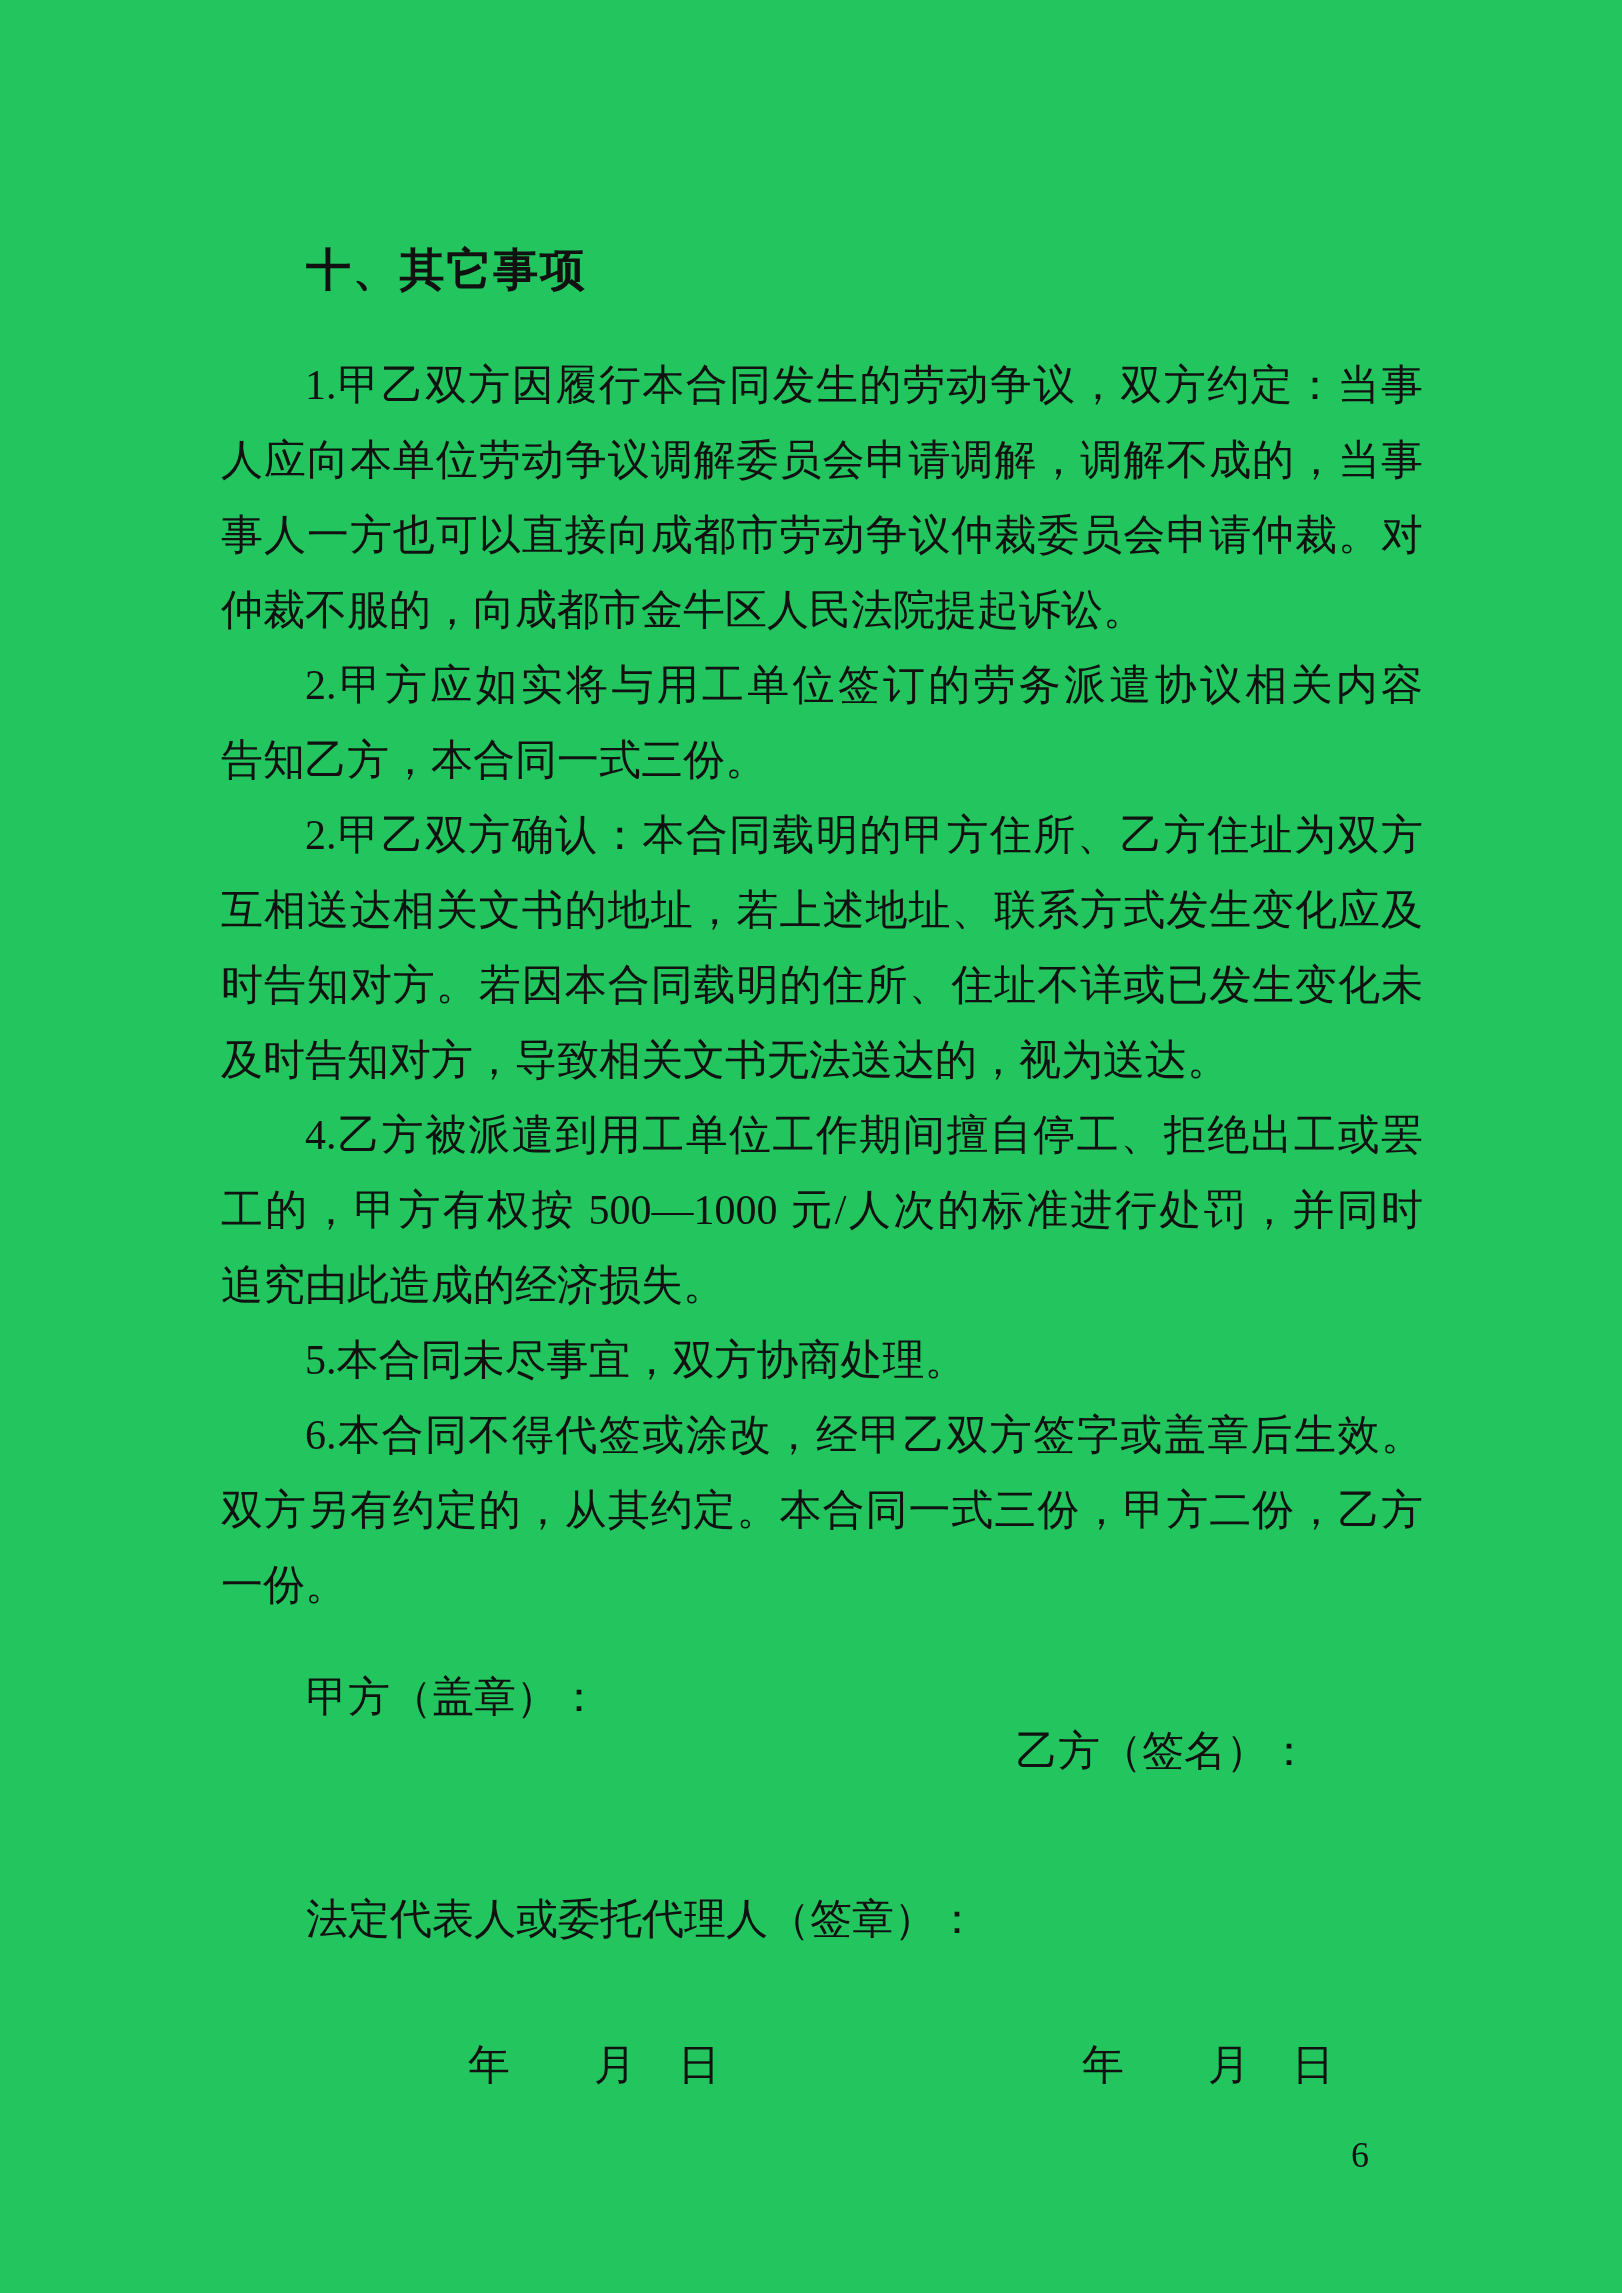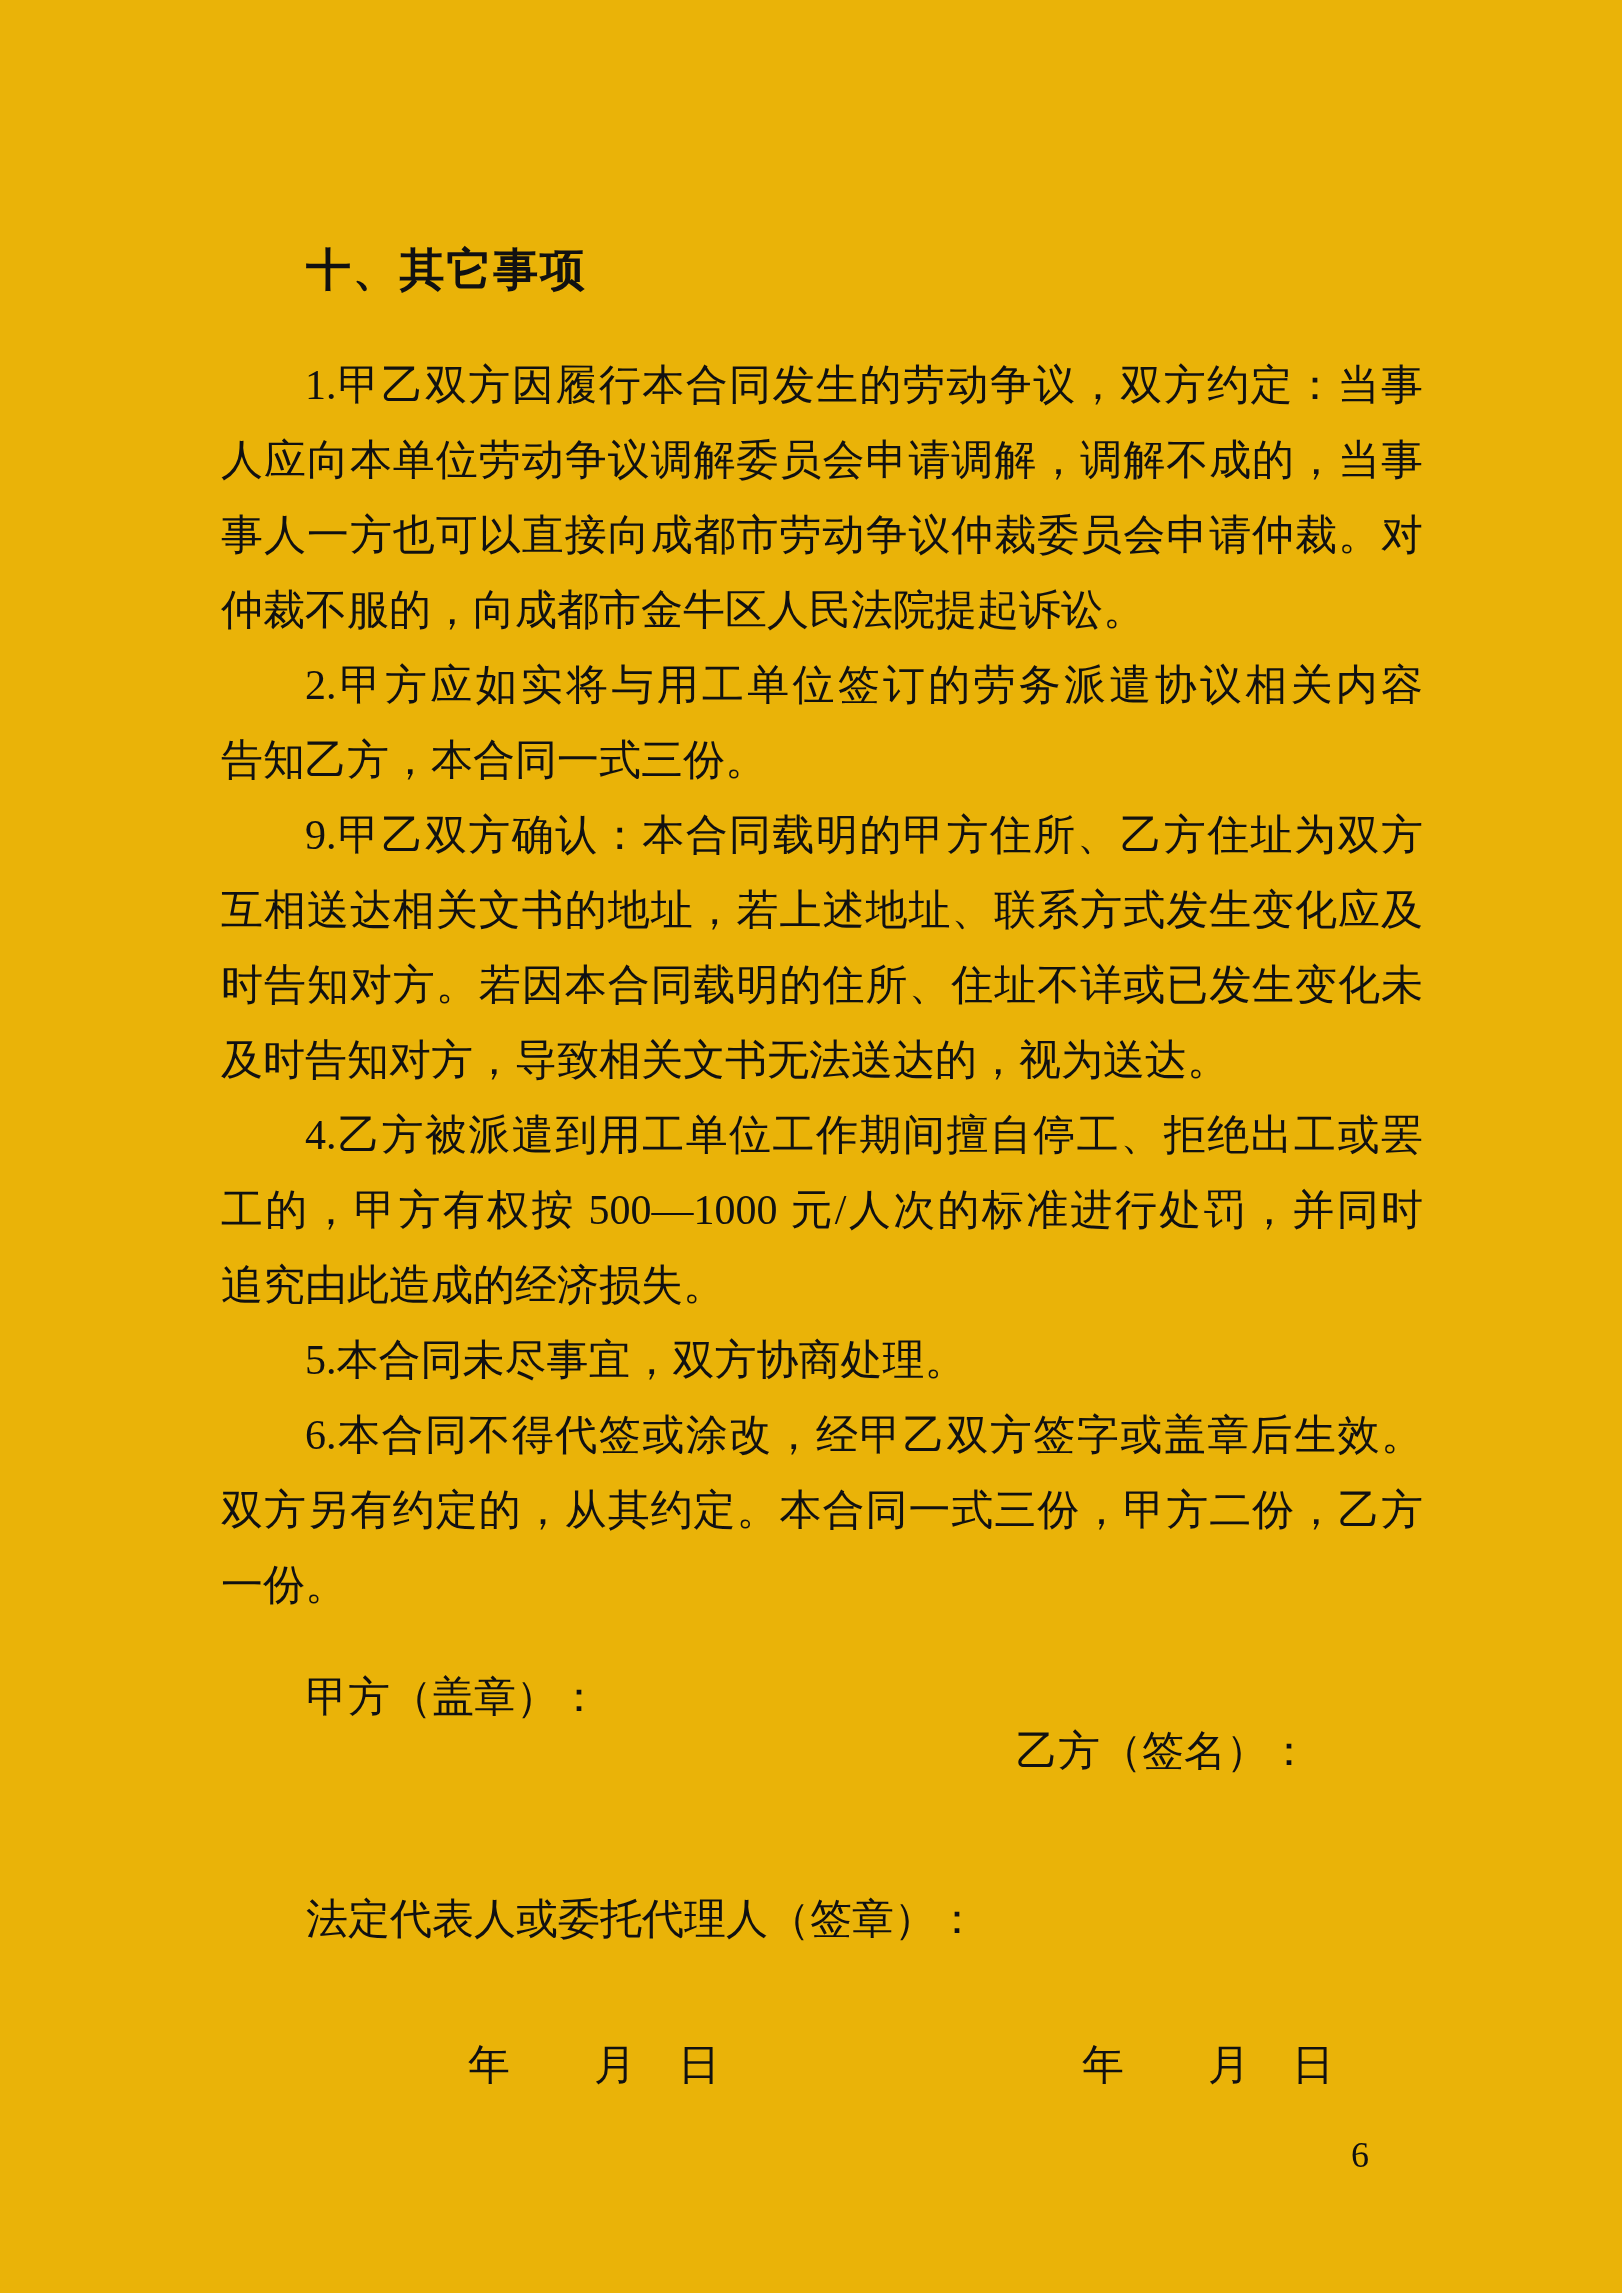--- a/index.html
+++ b/index.html
@@ -5,21 +5,21 @@
   html, body {
     margin: 0;
     padding: 0;
     background: #e8e8e8;
   }
   .page {
     position: relative;
     width: 1623px;
     height: 2294px;
     margin: 0 auto;
-    background: #eab308;
+    background: #22c55e;
     color: #111111;
     font-family: "Liberation Serif", "DejaVu Serif", serif;
     overflow: hidden;
   }
   .doc-title {
     position: absolute;
     left: 306px;
     top: 238px;
     font-size: 45px;
     line-height: 64px;
@@ -73,21 +73,21 @@
 
   <div class="doc-title">十、其它事项</div>
 
   <div class="body-text">
       <div class="line indent fill">1.甲乙双方因履行本合同发生的劳动争议，双方约定：当事</div>
       <div class="line fill">人应向本单位劳动争议调解委员会申请调解，调解不成的，当事</div>
       <div class="line fill">事人一方也可以直接向成都市劳动争议仲裁委员会申请仲裁。对</div>
       <div class="line">仲裁不服的，向成都市金牛区人民法院提起诉讼。</div>
       <div class="line indent fill">2.甲方应如实将与用工单位签订的劳务派遣协议相关内容</div>
       <div class="line">告知乙方，本合同一式三份。</div>
-      <div class="line indent fill">9.甲乙双方确认：本合同载明的甲方住所、乙方住址为双方</div>
+      <div class="line indent fill">2.甲乙双方确认：本合同载明的甲方住所、乙方住址为双方</div>
       <div class="line fill">互相送达相关文书的地址，若上述地址、联系方式发生变化应及</div>
       <div class="line fill">时告知对方。若因本合同载明的住所、住址不详或已发生变化未</div>
       <div class="line">及时告知对方，导致相关文书无法送达的，视为送达。</div>
       <div class="line indent fill">4.乙方被派遣到用工单位工作期间擅自停工、拒绝出工或罢</div>
       <div class="line fill">工的，甲方有权按 500—1000 元/人次的标准进行处罚，并同时</div>
       <div class="line">追究由此造成的经济损失。</div>
       <div class="line indent">5.本合同未尽事宜，双方协商处理。</div>
       <div class="line indent fill">6.本合同不得代签或涂改，经甲乙双方签字或盖章后生效。</div>
       <div class="line fill">双方另有约定的，从其约定。本合同一式三份，甲方二份，乙方</div>
       <div class="line">一份。</div>

